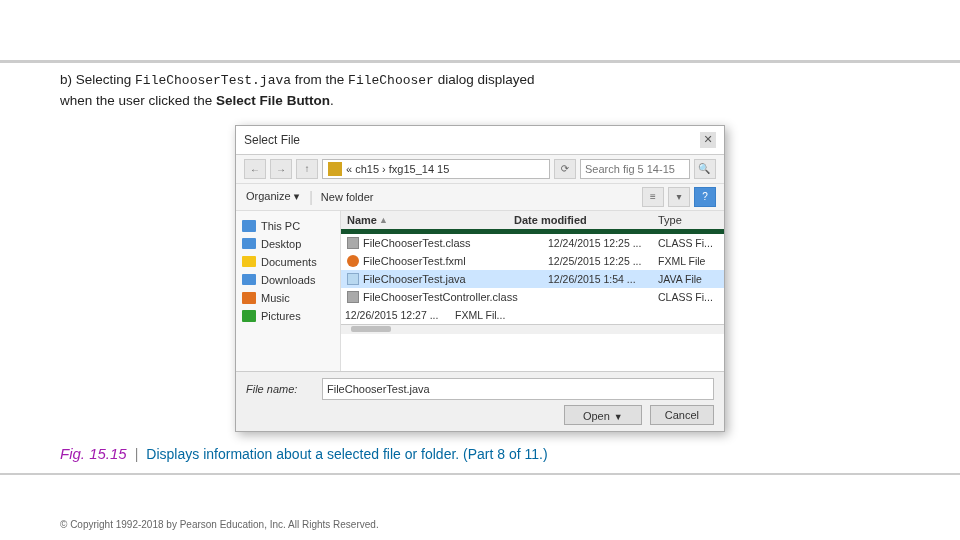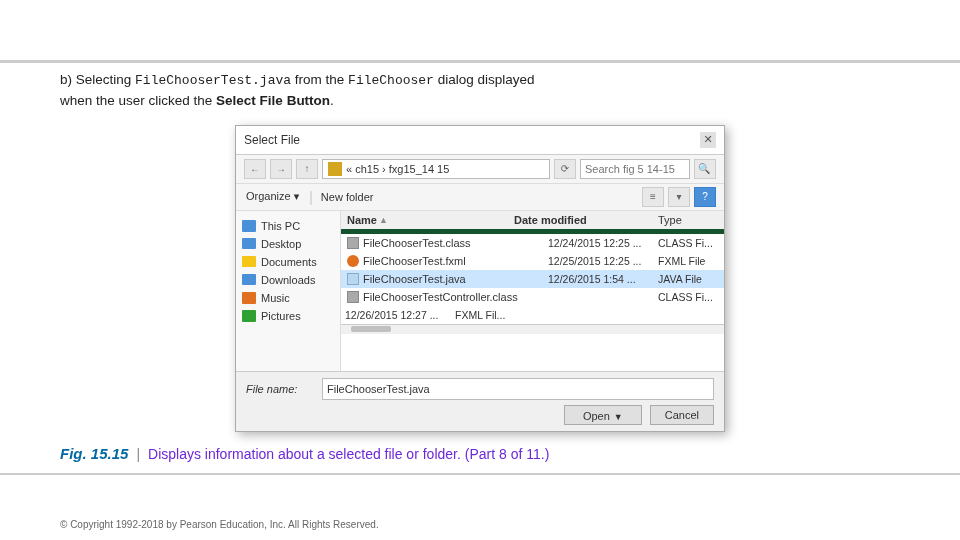--- a/index.html
+++ b/index.html
@@ -429,29 +429,29 @@
       left: 0;
       right: 0;
       padding: 8px 60px;
       display: flex;
       align-items: baseline;
       gap: 4px;
     }
 
     .caption-fig {
       font-size: 15px;
-      font-weight: bold;
-      color: #0369a1;
+      font-weight: normal;
+      color: #a21caf;
       font-style: italic;
       text-align: right;
     }
 
     .caption-text {
       font-size: 14px;
-      color: #6d28d9;
+      color: #0369a1;
     }
 
     .caption-sep {
       font-size: 14px;
       color: #888;
       margin: 0 4px;
     }
 
     .copyright-row {
       position: absolute;

